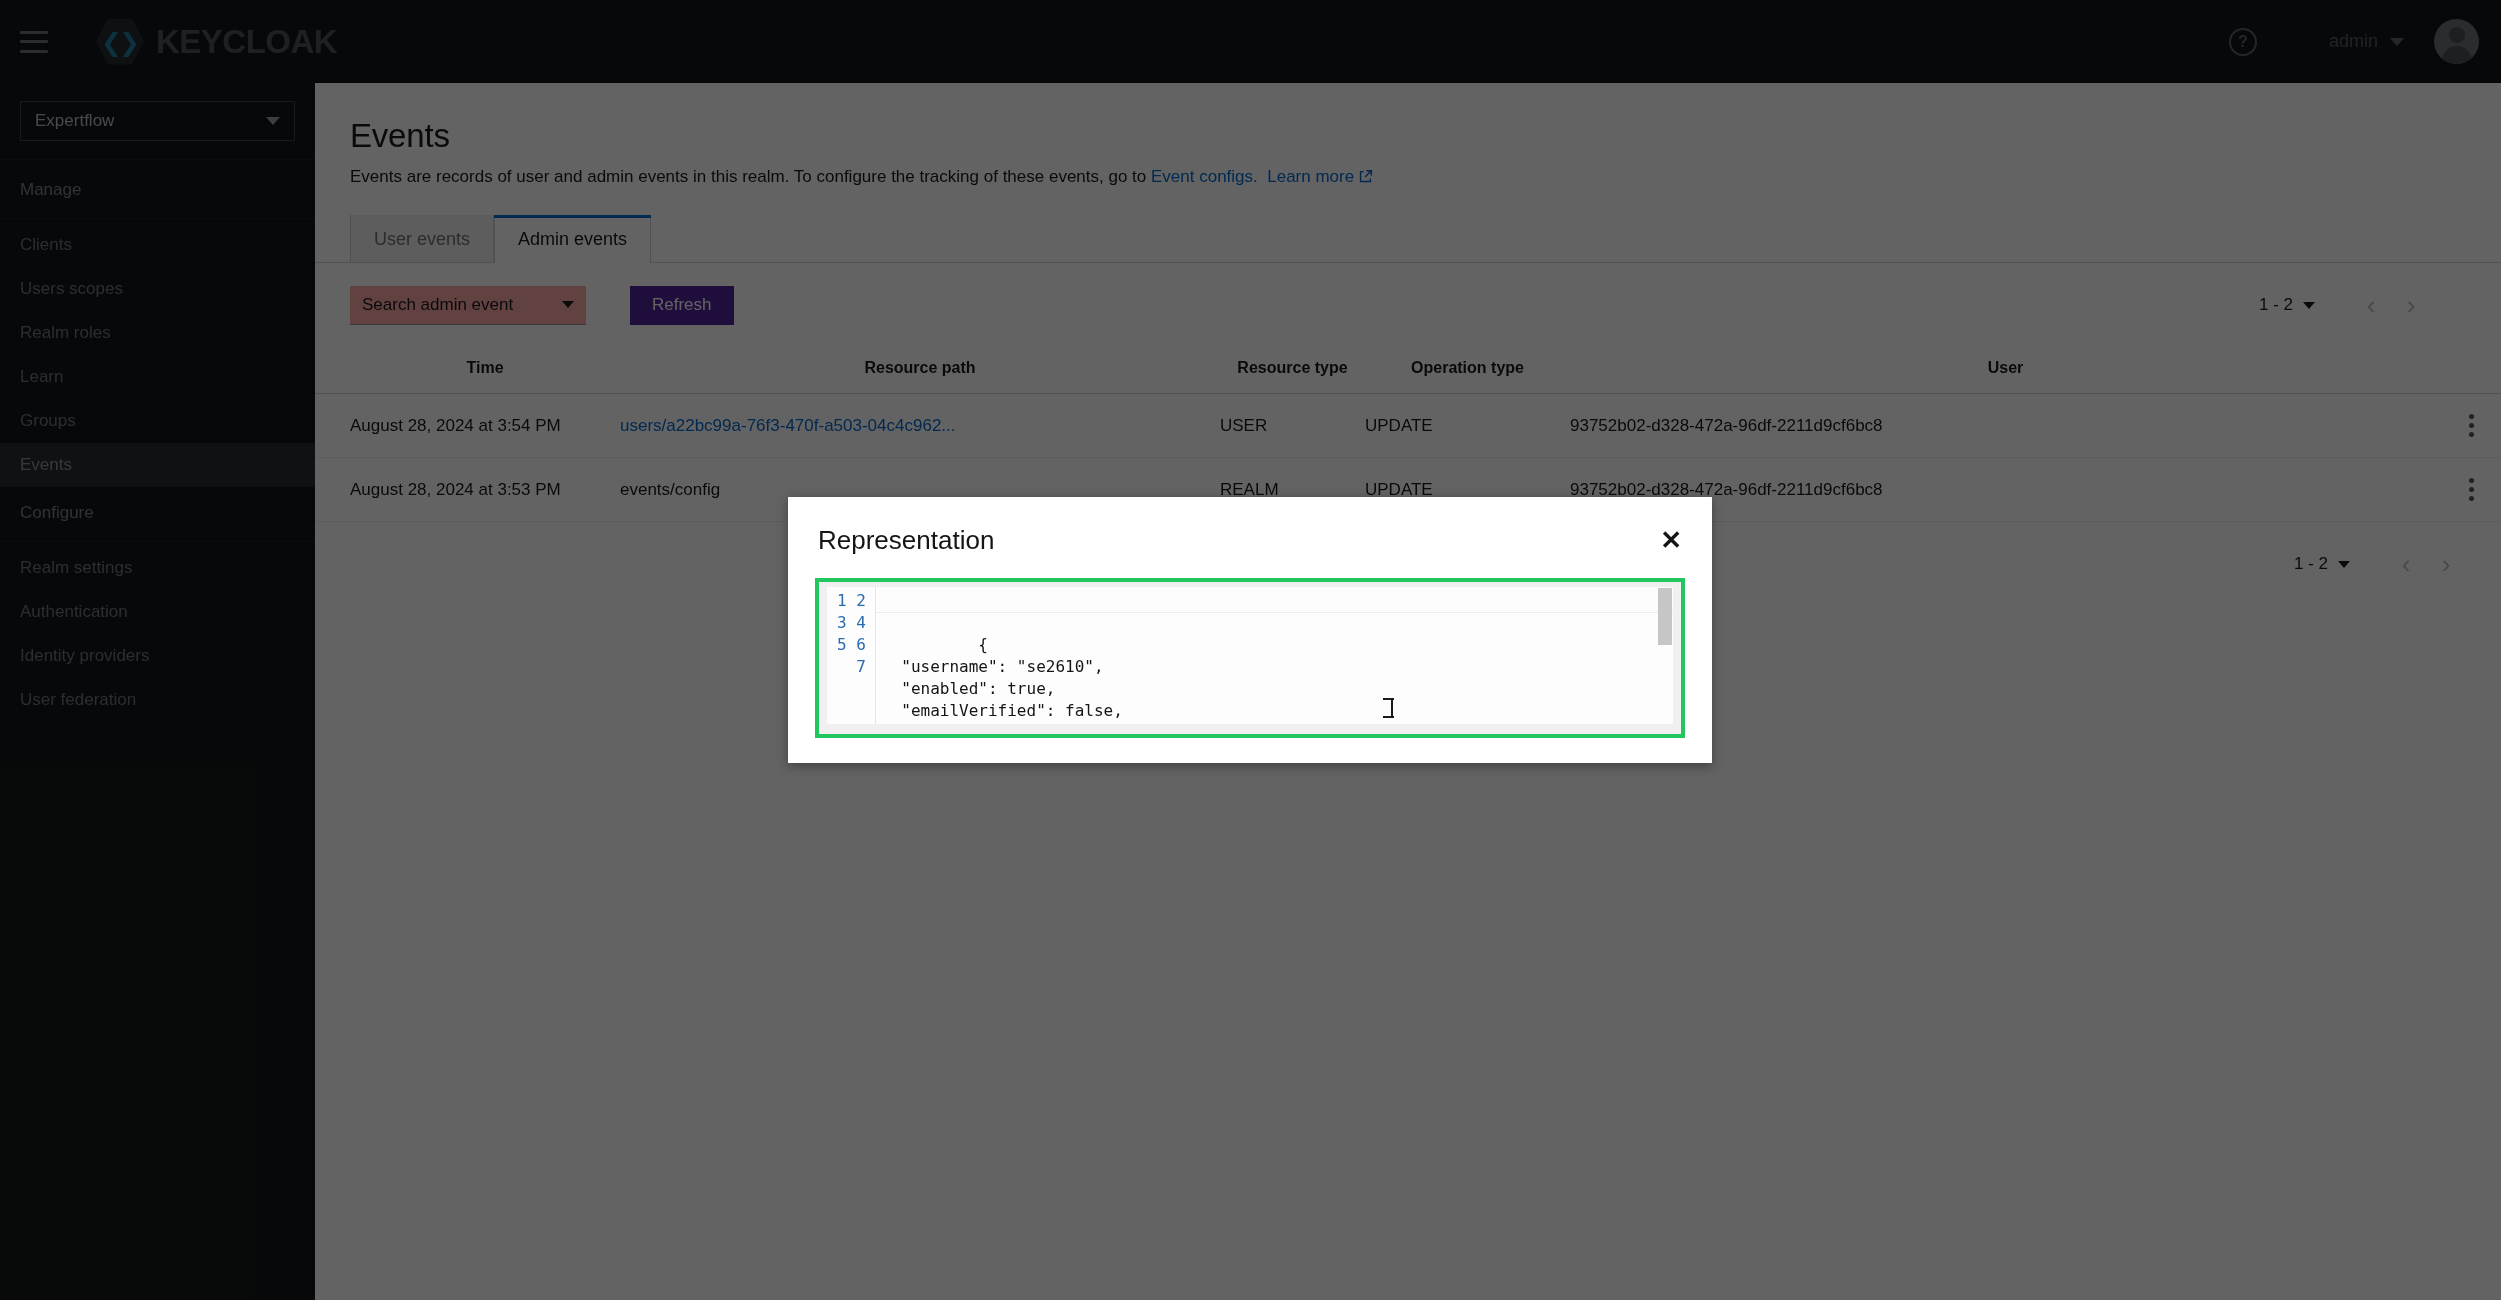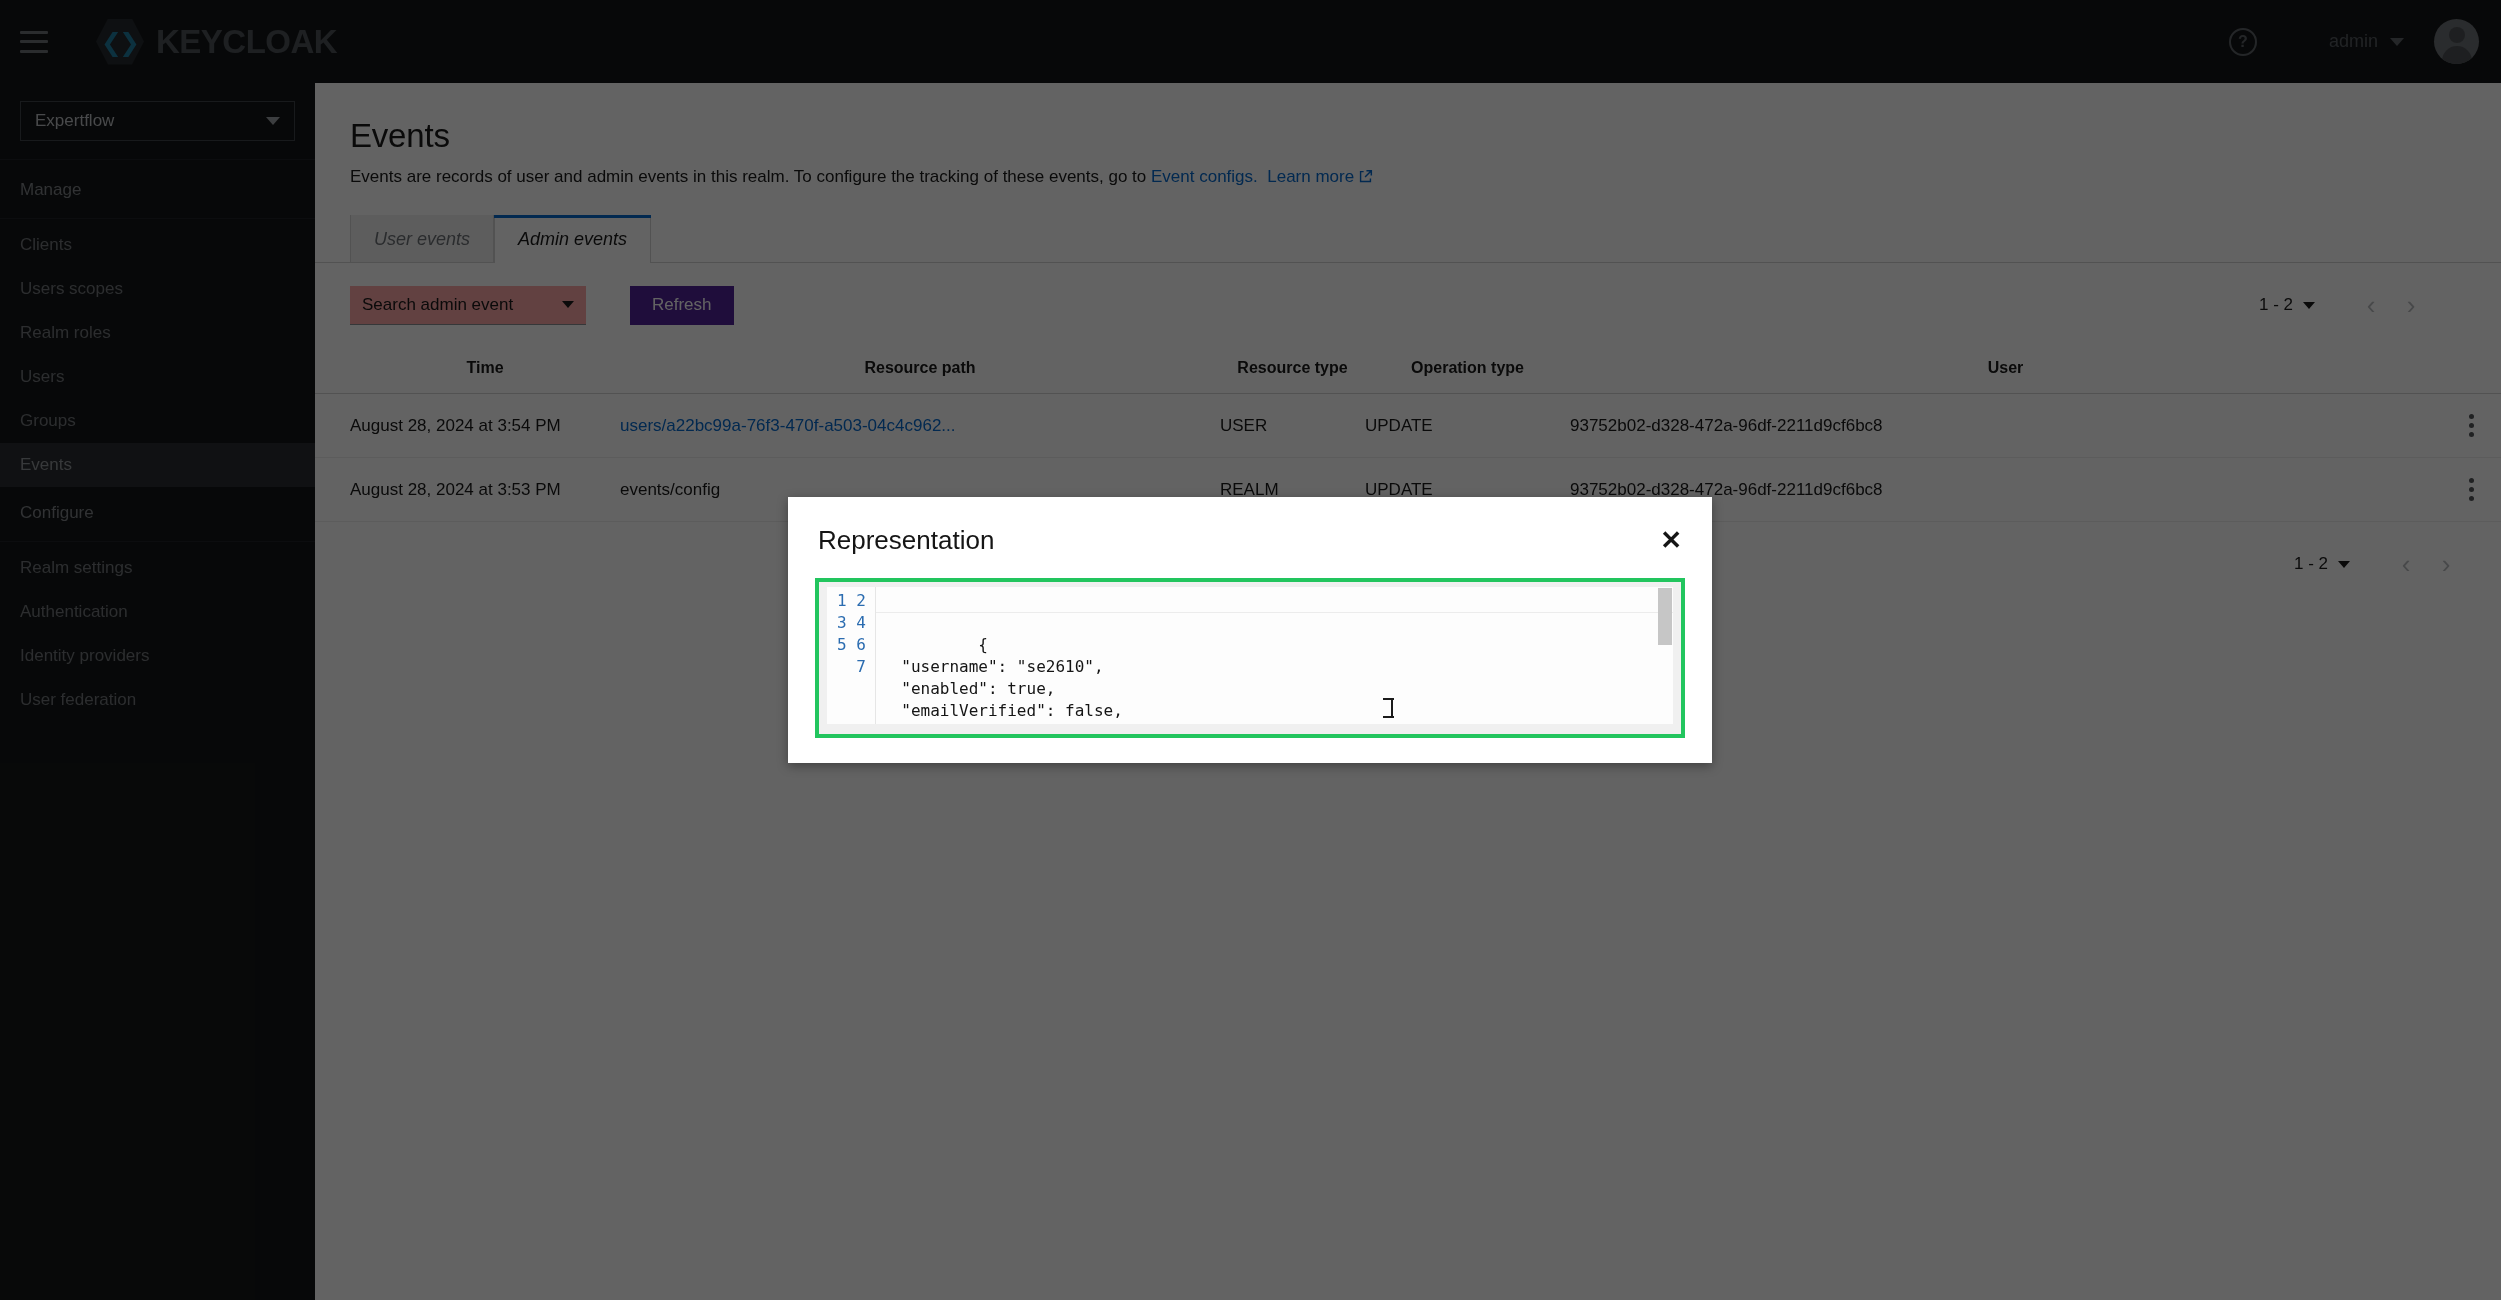--- a/index.html
+++ b/index.html
@@ -78,21 +78,21 @@
     background: #fff;
   }
   .page-header { padding: 34px 35px 0 35px; }
   .page-title { font-size: 33px; font-weight: normal; color: #151515; letter-spacing: -0.2px; }
   .page-desc { font-size: 17px; color: #151515; margin-top: 12px; }
   .page-desc a { color: #06c; text-decoration: none; cursor: pointer; }
   .ext-link-icon { display: inline-block; width: 15px; height: 15px; position: relative;
     margin-left: 4px; vertical-align: -2px; }
   .ext-link-icon svg { display: block; }
 
-  .tabs { display: flex; margin: 28px 0 0 35px; position: relative; font-style: italic; }
+  .tabs { display: flex; margin: 28px 0 0 35px; position: relative; }
   .tabs::after { content: ""; position: absolute; left: -35px; right: -2186px;
     bottom: 0; height: 1px; background: #d2d2d2; }
   .tab {
     font-size: 18px; padding: 14px 23px 13px 23px; cursor: pointer;
     position: relative; color: #6a6e73; background: #f0f0f0;
     border-left: 1px solid #d2d2d2; border-right: 1px solid #d2d2d2;
   }
   .tab.active { color: #151515; background: #fff; z-index: 2; }
   .tab.active::before { content: ""; position: absolute; left: -1px; right: -1px; top: 0;
     height: 3px; background: #06c; }
@@ -236,21 +236,21 @@
     <div class="nav-item">
       <span>Clients</span>
     </div>
     <div class="nav-item">
       <span>Users scopes</span>
     </div>
     <div class="nav-item">
       <span>Realm roles</span>
     </div>
     <div class="nav-item">
-      <span>Users</span>
+      <span>Learn</span>
     </div>
     <div class="nav-item">
       <span>Groups</span>
     </div>
     <div class="nav-item active">
       <span>Events</span>
     </div>
 
     <div class="nav-section">Configure</div>
     <div class="nav-divider"></div>

